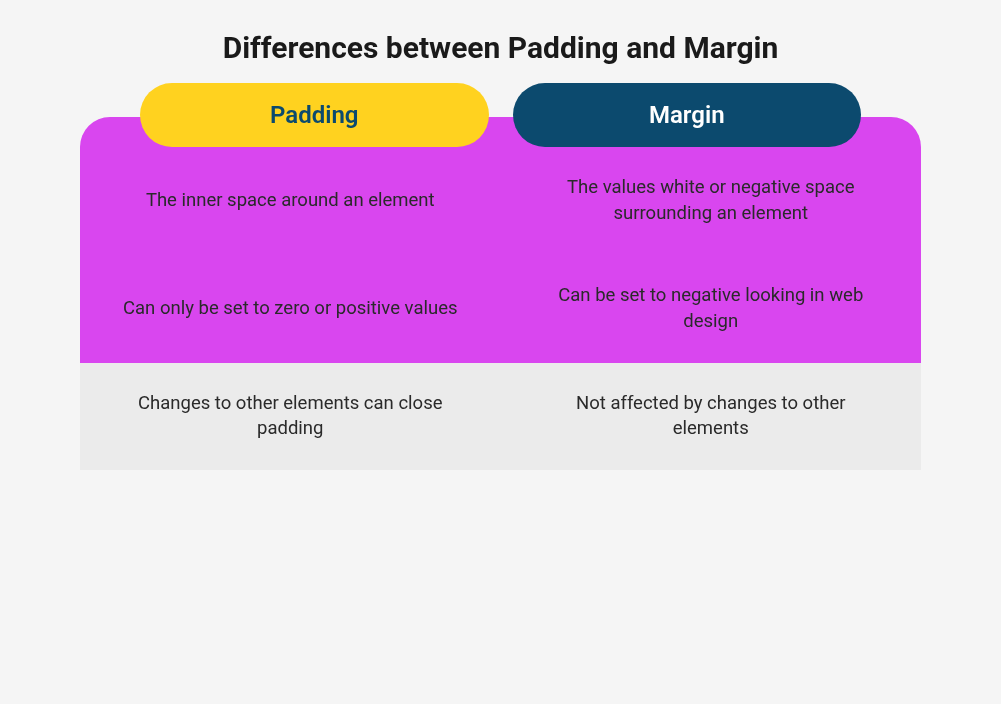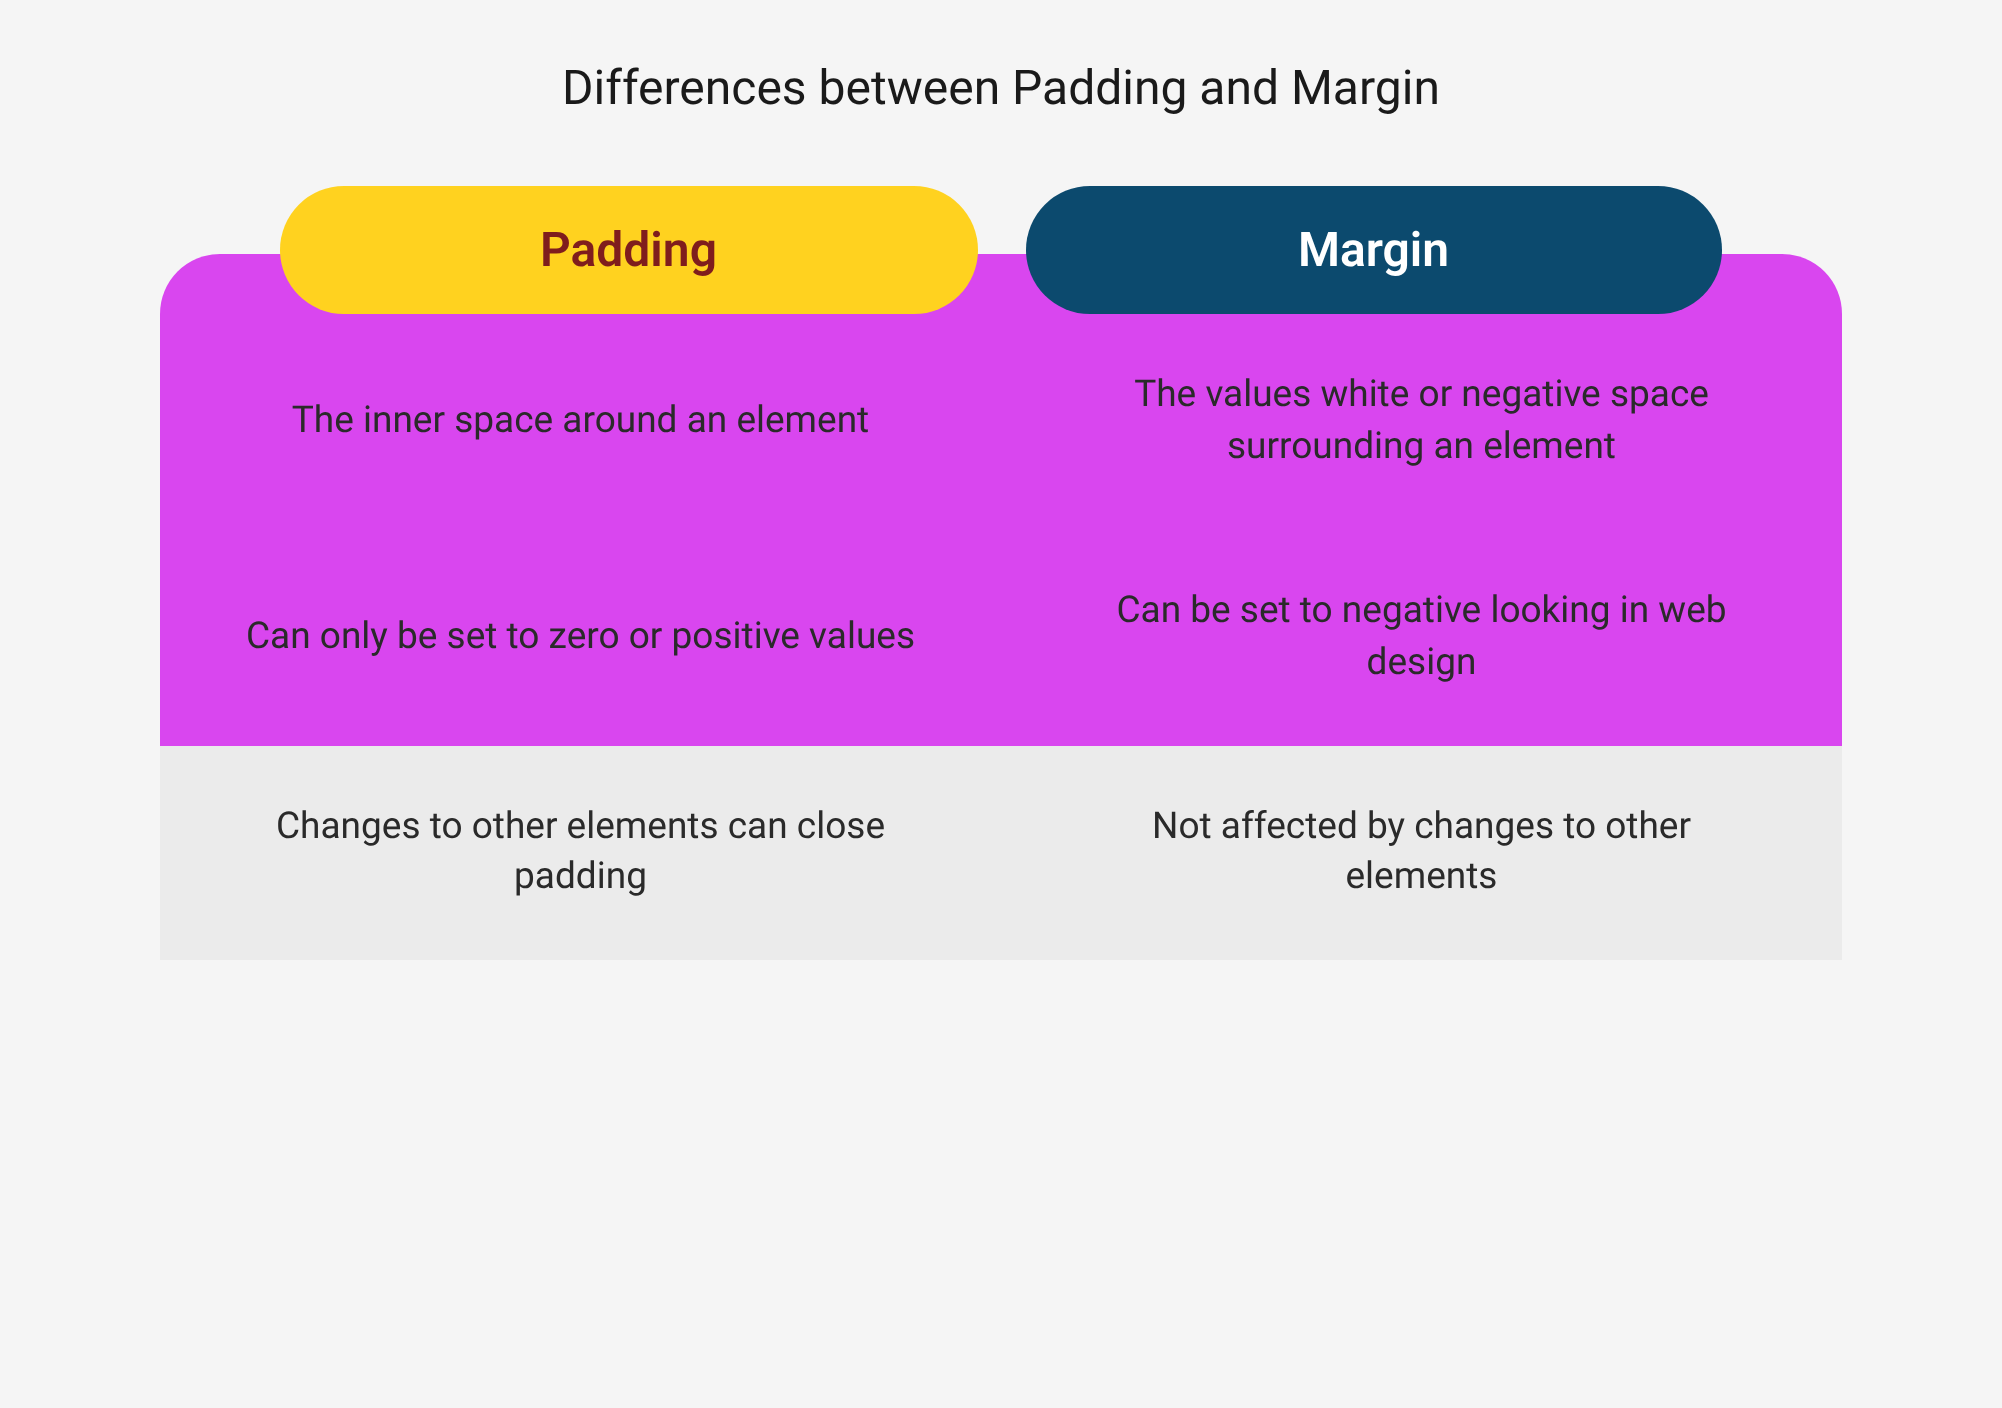--- a/index.html
+++ b/index.html
@@ -8,25 +8,25 @@
       box-sizing: border-box;
     }
     body {
       font-family: 'Segoe UI', -apple-system, BlinkMacSystemFont, Roboto, sans-serif;
       background: #f5f5f5;
       width: 1001px;
       height: 704px;
       padding: 30px 80px;
     }
     .page-title {
-      font-size: 24px;
-      font-weight: 400;
+      font-size: 30px;
+      font-weight: 700;
       text-align: center;
       color: #1a1a1a;
-      margin-bottom: 35px;
+      margin-bottom: 18px;
     }
     .comparison-table {
       display: flex;
       flex-direction: column;
     }
     .header-row {
       display: flex;
       justify-content: center;
       gap: 24px;
       position: relative;
@@ -38,21 +38,21 @@
       flex: 1;
       max-width: 350px;
       border-radius: 999px;
       padding: 18px 0;
       text-align: center;
       font-size: 24px;
       font-weight: 600;
     }
     .pill-padding {
       background: #ffd21f;
-      color: #7f1d1d;
+      color: #0c4a6e;
     }
     .pill-margin {
       background: #0c4a6e;
       color: #ffffff;
     }
     .rows-container {
       background: #d946ef;
       border-radius: 30px 30px 0 0;
       overflow: hidden;
       padding-top: 30px;

